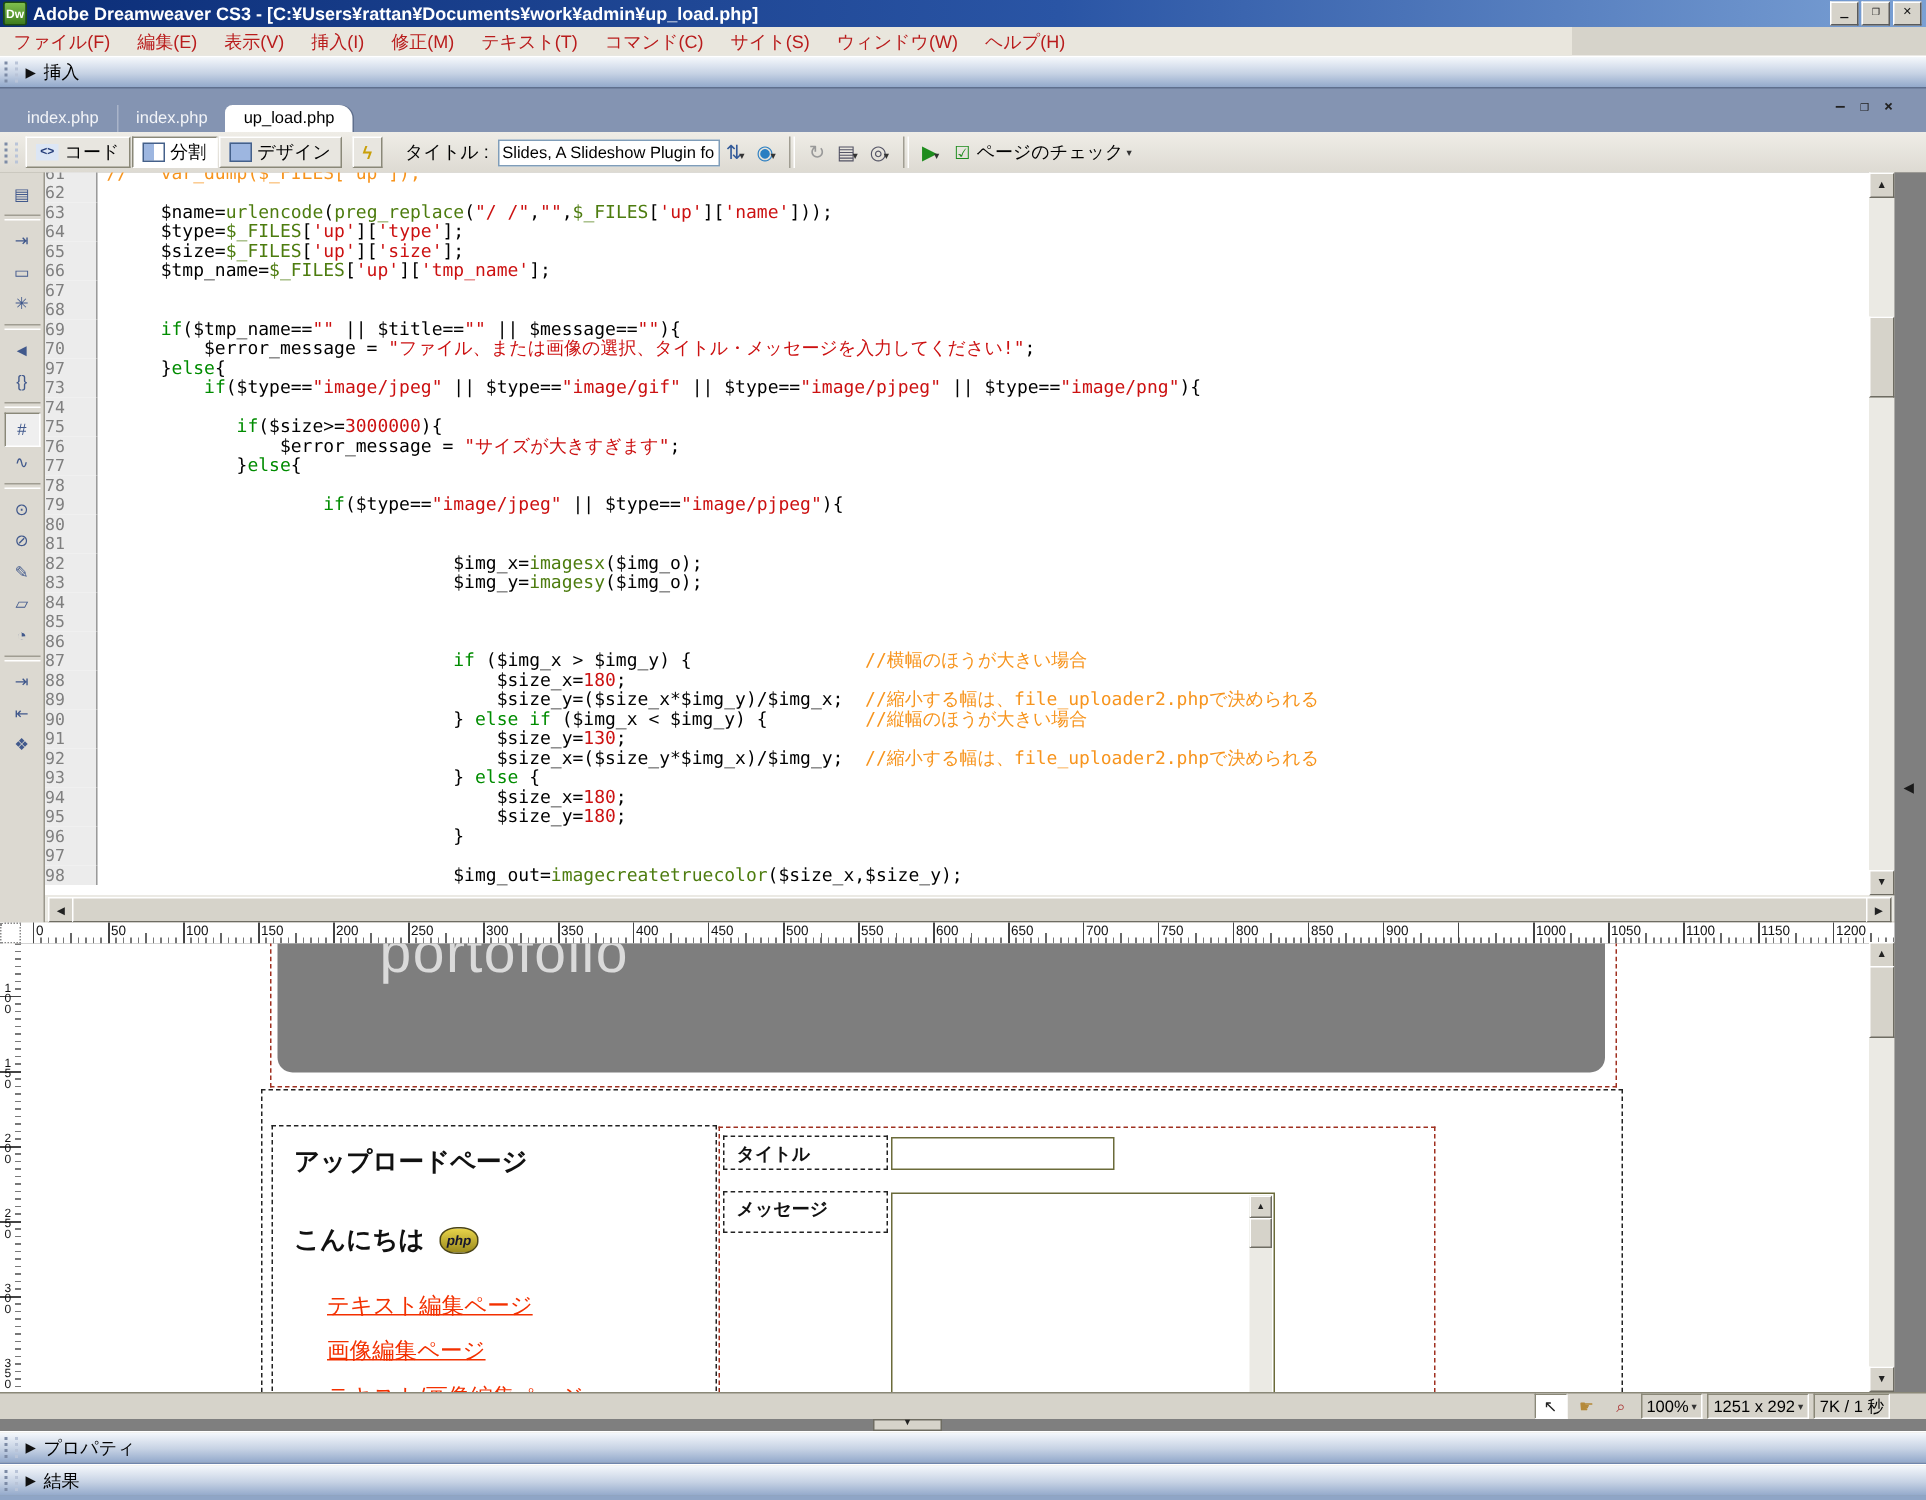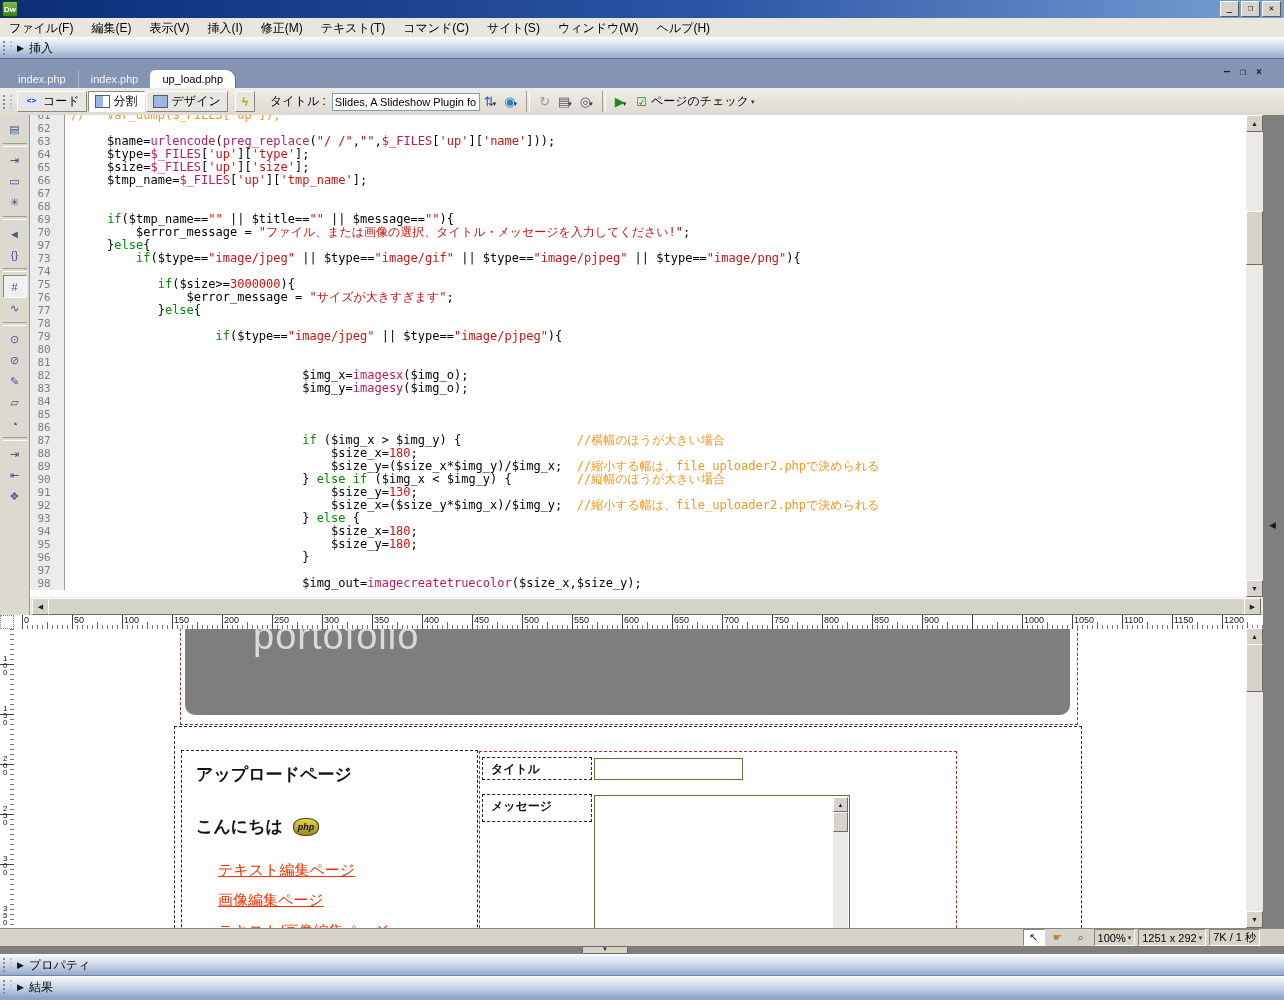--- a/index.html
+++ b/index.html
@@ -11,22 +11,22 @@
     background:linear-gradient(to right,#0b2d77,#2a55a5 55%,#7aa0d4);
     display:flex;align-items:center;color:#fff;font-size:12px;font-weight:bold;}
   .appicon{width:14px;height:14px;margin:0 4px 0 2px;background:linear-gradient(#7fbf4d,#3f7d1e);
     border:1px solid #1e4d0e;color:#fff;font-size:8px;font-weight:bold;
     display:flex;align-items:center;justify-content:center;border-radius:2px;}
   .win-controls{margin-left:auto;display:flex;gap:2px;padding-right:3px;}
   .win-btn{width:17px;height:14px;background:#D6D3CA;border:1px solid;
     border-color:#fff #5a5a5a #5a5a5a #fff;color:#111;font-size:9px;line-height:12px;
     text-align:center;font-weight:bold;font-family:"DejaVu Sans Mono",monospace;}
   
-  .menubar{position:absolute;left:0;top:18px;width:1284px;height:19px;background:#E9E6DD;
-    border-bottom:1px solid #b8b5a8;display:flex;align-items:center;font-size:12px;color:#000000;}
+  .menubar{position:absolute;left:0;top:18px;width:1048px;height:19px;background:#E9E6DD;
+    border-bottom:1px solid #b8b5a8;display:flex;align-items:center;font-size:12px;color:#b91c1c;}
   .menu-item{padding:0 9px;line-height:18px;}
   
   .panelbar{position:absolute;width:1284px;height:20px;
     background:linear-gradient(#F5F8FC,#c6d2e4 55%,#93A9CB);
     border-top:1px solid #fff;border-bottom:1px solid #6f86ad;
     display:flex;align-items:center;font-size:12px;color:#000;}
   .grip{width:5px;height:14px;margin:0 5px 0 3px;border-left:2px dotted #7d8ba6;border-right:2px dotted #b9c4d8;}
   .tri{font-size:9px;margin-right:5px;color:#111;}
   
   .tabbar{position:absolute;left:0;top:58px;width:1284px;height:30px;background:#8494B2;
@@ -60,24 +60,24 @@
   .cbtn{width:22px;height:21px;display:flex;align-items:center;justify-content:center;
     font-size:11px;color:#41598c;}
   .cbtn.pressed{background:#EFEFEF;border:1px solid;border-color:#8a8878 #fff #fff #8a8878;}
   .cbtn.sep{height:2px;width:24px;border-top:1px solid #a09d92;border-bottom:1px solid #fff;margin:3px 0;}
   
   .code-pane{position:absolute;left:30px;top:115px;width:1216px;height:482px;background:#fff;overflow:hidden;}
   #code-lines{margin-top:-6px;}
   .code-row{display:flex;height:13px;}
   .ln{width:28px;flex:0 0 28px;background:#ECECEC;border-right:1px solid #9a9a9a;
     color:#7f7f7f;font-family:"DejaVu Sans Mono",monospace;font-size:11px;line-height:13px;
-    text-align:center;padding-right:6px;}
+    text-align:left;padding-right:6px;}
   .cl{white-space:pre;font-family:"DejaVu Sans Mono",monospace;font-size:12px;line-height:13px;padding-left:6px;}
   .sg-d{color:#000;} .sg-c{color:#f7941d;} .sg-s{color:#cc1111;}
-  .sg-f{color:#be185d;} .sg-k{color:#008c00;} .sg-n{color:#cc1111;}
+  .sg-f{color:#4d7c0f;} .sg-k{color:#008c00;} .sg-n{color:#cc1111;}
   
   .sb-track{background:#EBEAE4;}
   .sb-btn{position:absolute;background:#D6D3CA;border:1px solid;border-color:#fff #6e6c62 #6e6c62 #fff;
     font-size:7px;color:#222;display:flex;align-items:center;justify-content:center;}
   .sb-thumb{position:absolute;background:#D6D3CA;border:1px solid;border-color:#fff #6e6c62 #6e6c62 #fff;}
   .vscroll-code{position:absolute;left:1246px;top:115px;width:17px;height:482px;}
   .hscroll-code{position:absolute;left:30px;top:597px;width:1233px;height:17px;}
   .vscroll-design{position:absolute;left:1246px;top:628px;width:17px;height:300px;}
   .right-strip{position:absolute;left:1263px;top:115px;width:21px;height:813px;background:#7F7F7F;}
   .collapse-left{position:absolute;left:6px;top:405px;color:#1a1a1a;font-size:9px;}
@@ -136,20 +136,21 @@
     border:1px solid #6e6c62;box-sizing:border-box;font-size:6px;color:#222;line-height:5px;text-align:center;}
   .bottom-edge{position:absolute;left:0;top:997px;width:1284px;height:3px;background:#8FA5C6;}
 </style>
 </head>
 <body>
 
 <div id="app">
 
   <div class="titlebar">
     <span class="appicon">Dw</span>
+    <span>Adobe Dreamweaver CS3 - [C:¥Users¥rattan¥Documents¥work¥admin¥up_load.php]</span>
     <span class="win-controls">
       <span class="win-btn">_</span>
       <span class="win-btn">❐</span>
       <span class="win-btn">✕</span>
     </span>
   </div>
 
   <div class="menubar">
       <span class="menu-item">ファイル(F)</span>
       <span class="menu-item">編集(E)</span>

